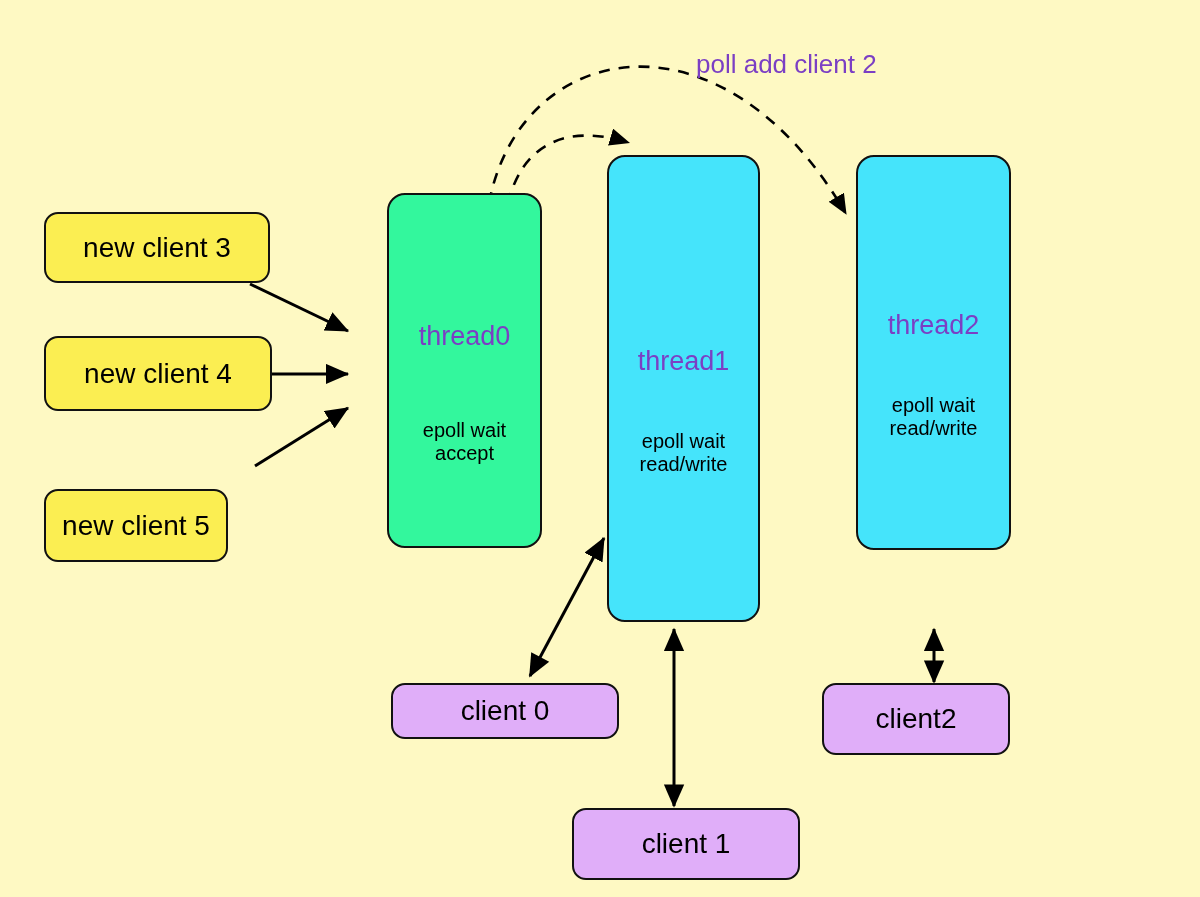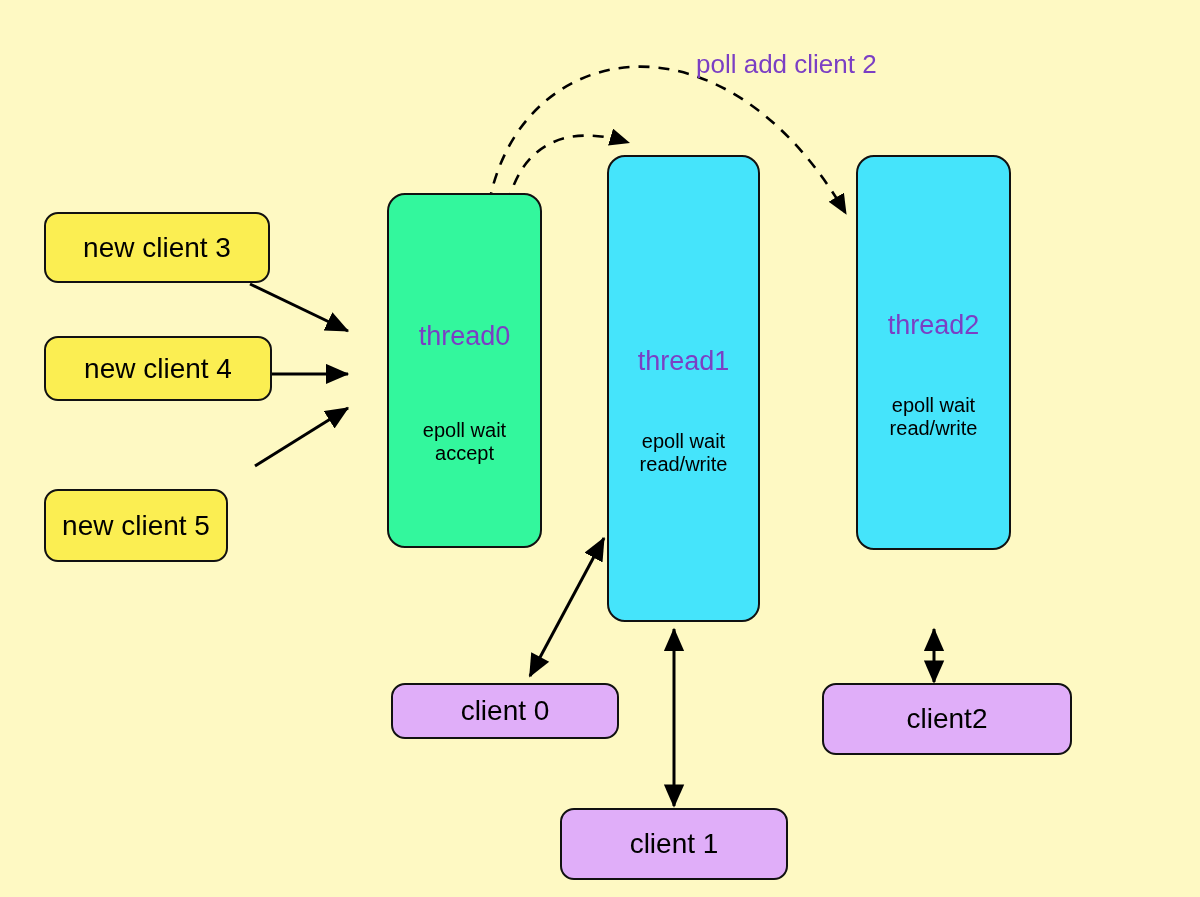--- a/index.html
+++ b/index.html
@@ -152,21 +152,21 @@
     <line x1="674" y1="806" x2="674" y2="629" stroke="#000000" stroke-width="3" marker-end="url(#ah)" marker-start="url(#ah-start)"></line>
 
     <line x1="934" y1="682" x2="934" y2="629" stroke="#000000" stroke-width="3" marker-end="url(#ah)" marker-start="url(#ah-start)"></line>
   </svg>
 
   <div class="annot" style="left:696px; top:49px;">poll add client 2</div>
 
   <div class="node node-yellow small-box" style="left:44px; top:212px; width:226px; height:71px;">
     <span>new client 3</span>
   </div>
-  <div class="node node-yellow small-box" style="left:44px; top:336px; width:228px; height:65px;">
+  <div class="node node-yellow small-box" style="left:44px; top:336px; width:228px; height:75px;">
     <span>new client 4</span>
   </div>
   <div class="node node-yellow small-box" style="left:44px; top:489px; width:184px; height:73px;">
     <span>new client 5</span>
   </div>
 
   <div class="node node-green thread-box" style="left:355px; top:193px; width:155px; height:355px;margin-left:32px;">
     <span class="thread-title">thread0</span>
     <span class="thread-body">epoll wait
 accept</span>
@@ -180,21 +180,21 @@
 
   <div class="node node-cyan thread-box" style="left:856px; top:155px; width:155px; height:395px;">
     <span class="thread-title">thread2</span>
     <span class="thread-body body-offset">epoll wait
 read/write</span>
   </div>
 
   <div class="node node-purple small-box" style="left:391px; top:683px; width:228px; height:56px;">
     <span>client 0</span>
   </div>
-  <div class="node node-purple small-box" style="left:560px; top:808px; width:228px; height:72px;">
+  <div class="node node-purple small-box" style="left:572px; top:808px; width:228px; height:72px;">
     <span>client 1</span>
   </div>
-  <div class="node node-purple small-box" style="left:822px; top:683px; width:250px; height:72px;">
+  <div class="node node-purple small-box" style="left:822px; top:683px; width:188px; height:72px;">
     <span>client2</span>
   </div>
 
 
 </div>
 
 </body></html>

